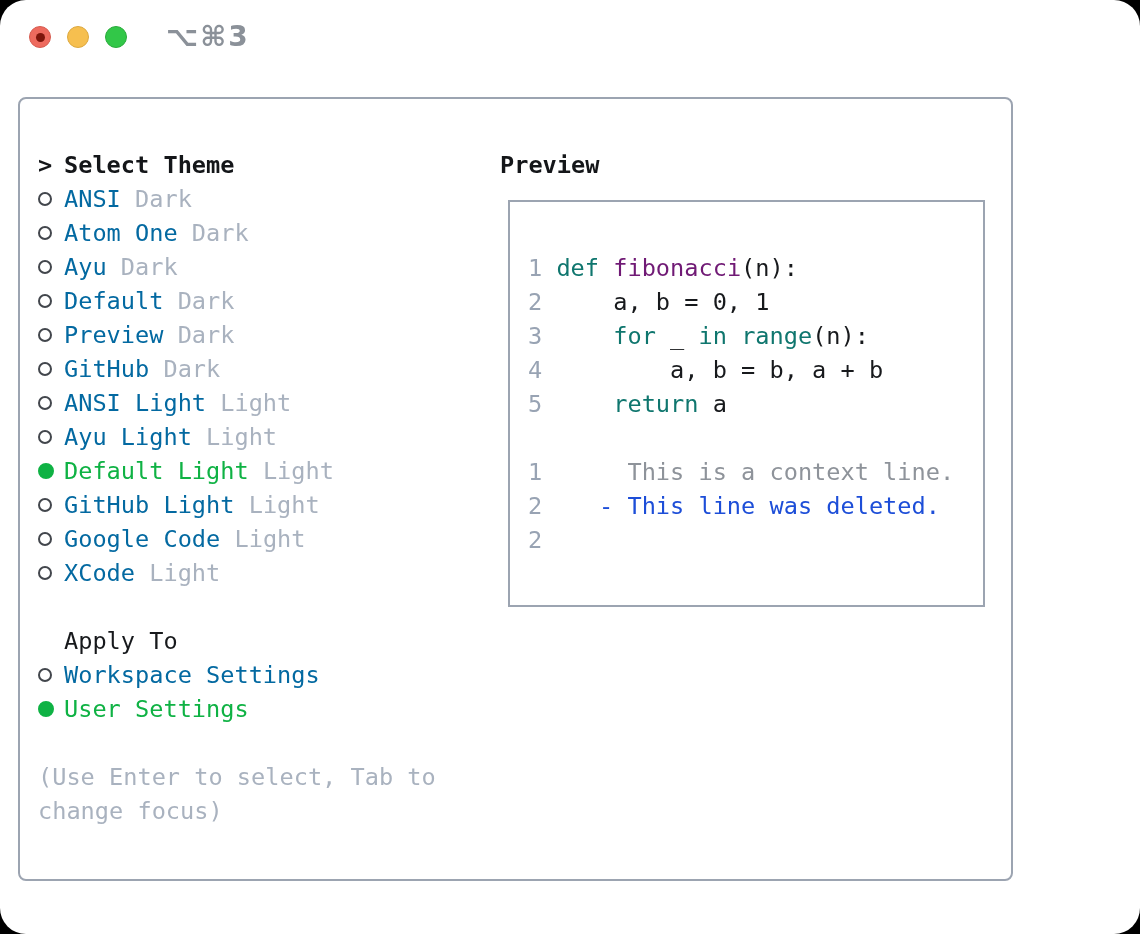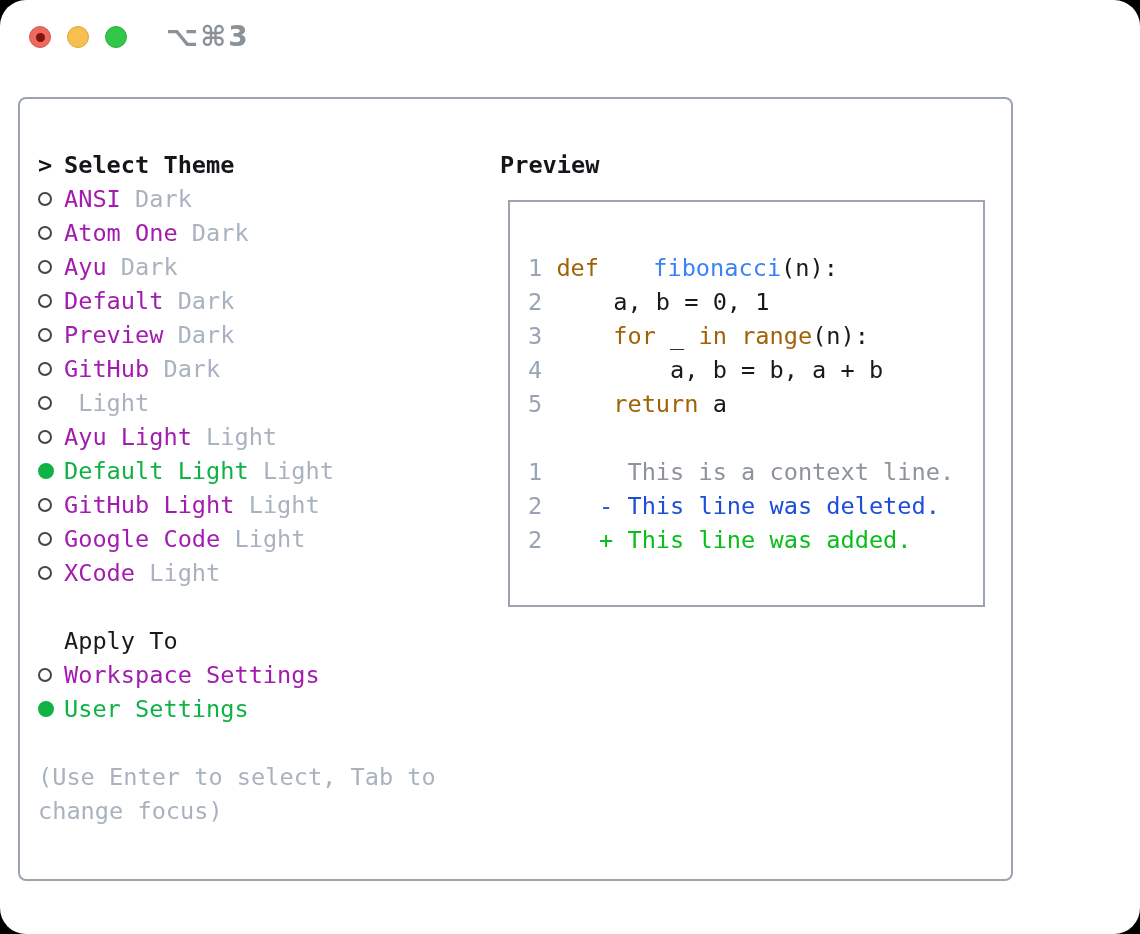--- a/index.html
+++ b/index.html
@@ -26,37 +26,37 @@
   .panel{position:absolute;left:18px;top:97px;width:995px;height:784px;
     border:2px solid #9ca4b1;border-radius:8px;box-sizing:border-box;background:#fff;}
 
   
   .leftcol{position:absolute;left:18px;top:49px;font-size:23.6px;line-height:34px;color:#35393f;}
   .row{display:flex;align-items:center;height:34px;white-space:pre;}
   .marker{flex:0 0 26px;width:26px;display:flex;align-items:center;}
   .dot{width:14px;height:14px;border:2px solid #42464c;border-radius:50%;box-sizing:border-box;}
   .dot.filled{width:16px;height:16px;background:#0fb244;border-color:#0fb244;}
   .hdr{font-weight:bold;color:#141619;}
-  .tname{color:#a21caf;}
+  .tname{color:#0369a1;}
   .row.sel .tname{color:#0fb244;}
   .variant{color:#a9b2bf;margin-left:1ch;}
   .blankrow{height:34px;}
   .applylabel{color:#17191c;}
   .hint{color:#a9b2bf;height:34px;line-height:34px;white-space:pre;}
 
   
   .previewtitle{position:absolute;left:480px;top:49px;height:34px;line-height:34px;
     font-size:23.6px;font-weight:bold;color:#141619;}
   .pbox{position:absolute;left:488px;top:101px;width:477px;height:407px;
     border:2px solid #9ca4b1;box-sizing:border-box;padding:49px 0 0 18px;overflow:hidden;background:#fff;}
   .pline{display:flex;height:34px;line-height:34px;font-size:23.6px;}
   .lnum{flex:0 0 2ch;width:2ch;color:#98a3b3;white-space:pre;}
   .lcontent{white-space:pre;color:#17191c;}
-  .tok-kw{color:#a16207;}
-  .tok-fn{color:#3b82f6;margin-left:40px;}
+  .tok-kw{color:#0f766e;}
+  .tok-fn{color:#701a75;}
   .tok-ctx{color:#8e939a;}
   .tok-del{color:#1d4ed8;}
   .tok-add{color:#09bd1b;}
 </style>
 </head>
 <body>
 
 <div class="window">
 
   <div class="titlebar">
@@ -75,21 +75,21 @@
         <span class="marker">&gt;</span><span>Select Theme</span>
       </div>
 
       <div>
           <div class="row"><span class="marker"><span class="dot"></span></span><span class="tname">ANSI</span><span class="variant">Dark</span></div>
           <div class="row"><span class="marker"><span class="dot"></span></span><span class="tname">Atom One</span><span class="variant">Dark</span></div>
           <div class="row"><span class="marker"><span class="dot"></span></span><span class="tname">Ayu</span><span class="variant">Dark</span></div>
           <div class="row"><span class="marker"><span class="dot"></span></span><span class="tname">Default</span><span class="variant">Dark</span></div>
           <div class="row"><span class="marker"><span class="dot"></span></span><span class="tname">Preview</span><span class="variant">Dark</span></div>
           <div class="row"><span class="marker"><span class="dot"></span></span><span class="tname">GitHub</span><span class="variant">Dark</span></div>
-          <div class="row"><span class="marker"><span class="dot"></span></span><span class="variant">Light</span></div>
+          <div class="row"><span class="marker"><span class="dot"></span></span><span class="tname">ANSI Light</span><span class="variant">Light</span></div>
           <div class="row"><span class="marker"><span class="dot"></span></span><span class="tname">Ayu Light</span><span class="variant">Light</span></div>
           <div class="row sel"><span class="marker"><span class="dot filled"></span></span><span class="tname">Default Light</span><span class="variant">Light</span></div>
           <div class="row"><span class="marker"><span class="dot"></span></span><span class="tname">GitHub Light</span><span class="variant">Light</span></div>
           <div class="row"><span class="marker"><span class="dot"></span></span><span class="tname">Google Code</span><span class="variant">Light</span></div>
           <div class="row"><span class="marker"><span class="dot"></span></span><span class="tname">XCode</span><span class="variant">Light</span></div>
         </div>
 
       <div class="blankrow"></div>
 
       <div class="row applylabel">
@@ -137,19 +137,18 @@
           <div class="pline">
             <span class="lnum">1</span>
             <span class="lcontent"><span class="tok-ctx">     This is a context line.</span></span>
           </div>
           <div class="pline">
             <span class="lnum">2</span>
             <span class="lcontent"><span class="tok-del">   - This line was deleted.</span></span>
           </div>
           <div class="pline">
             <span class="lnum">2</span>
-            <span class="lcontent"><span class="tok-add">   + This line was added.</span></span>
           </div>
         </div>
     </div>
 
   </div>
 </div>
 
 </body></html>

